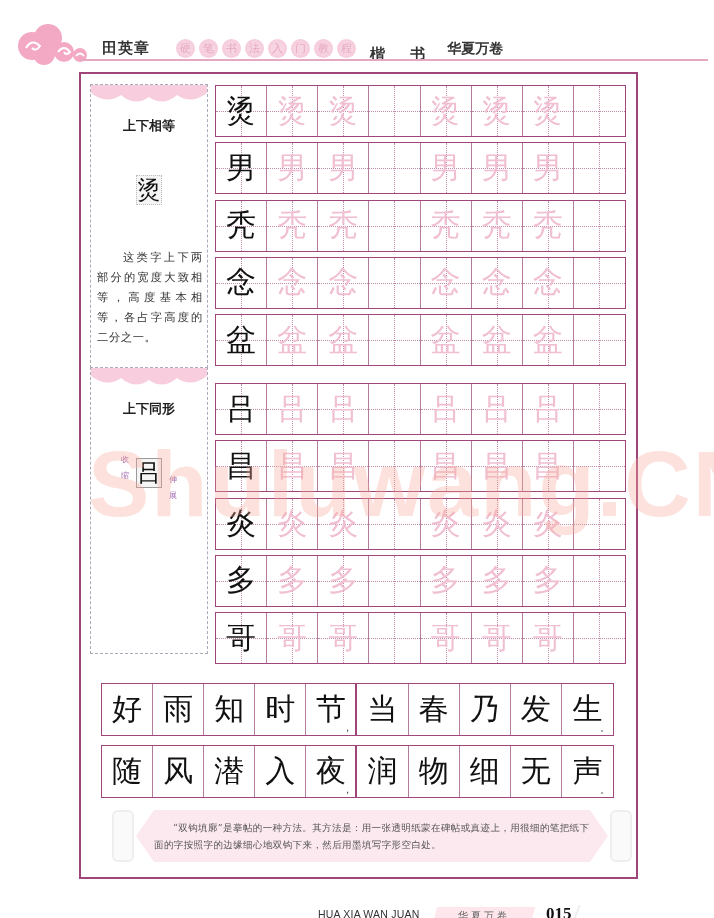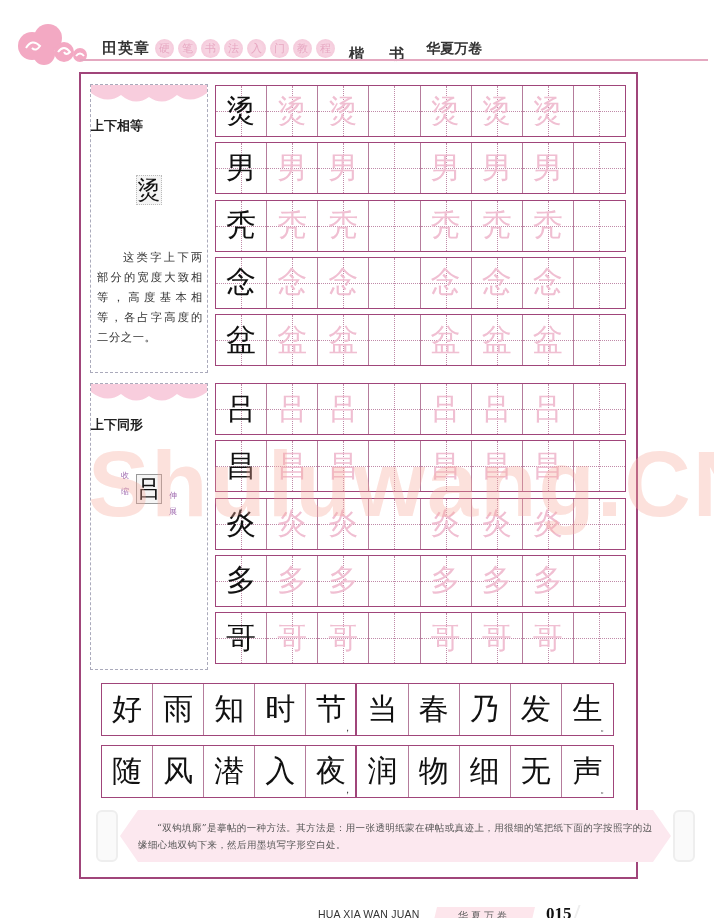--- a/index.html
+++ b/index.html
@@ -4,33 +4,33 @@
 <style>
   * { box-sizing: border-box; margin: 0; padding: 0; }
   html, body { width: 714px; height: 918px; background: #ffffff; overflow: hidden; }
   body { position: relative; font-family: "DejaVu Serif", serif; color: #222; }
 
   
   .header { position: absolute; left: 0; top: 0; width: 714px; height: 70px; }
   .cloud { position: absolute; left: 14px; top: 22px; width: 80px; height: 44px; }
   .header-line { position: absolute; left: 80px; right: 6px; top: 59px; height: 2px; background: #e4a8c0; }
   .header-title { position: absolute; left: 102px; top: 33px; display: flex; align-items: center; gap: 4px; font-size: 15px; font-weight: bold; color: #333; font-family: "DejaVu Serif", serif; }
-  .header-title .author { letter-spacing: 1px; margin-right: 1px; }
+  .header-title .author { letter-spacing: 1px; margin-right: 22px; }
   .circ-wrap { display: flex; gap: 4px; margin-right: 10px; }
   .circ { width: 19px; height: 19px; border-radius: 50%; background: radial-gradient(circle, #f7d4e2 40%, #f3c3d6 100%); color: #e7a8c2; font-size: 11px; display: flex; align-items: center; justify-content: center; font-weight: normal; }
   .header-title .kai { margin-right: 8px; letter-spacing: 10px; margin-top: 12px; }
   .header-title .struct { font-size: 14px; }
 
   
   .frame { position: absolute; left: 79px; top: 72px; width: 559px; height: 807px; border: 2px solid #a0457a; background: #fff; }
 
   
   .side { position: absolute; width: 118px; border: 1px dashed #aab; background: #fff; }
   .side .scallop { position: absolute; left: 0; top: 0; width: 116px; height: 22px; }
-  .side .title { position: absolute; left: 0; width: 116px; text-align: left; top: 32px; font-family: Liberation Serif, serif; font-size: 13px; font-weight: bold; color: #222; }
+  .side .title { position: absolute; left: 0; width: 116px; text-align: center; top: 32px; font-family: Liberation Serif, serif; font-size: 13px; font-weight: bold; color: #222; }
   .side .sample { position: absolute; left: 45px; top: 90px; width: 26px; height: 30px; border: 1px dotted #bbb; background: #f5f5f5; font-family: "DejaVu Serif", serif; font-size: 24px; line-height: 28px; text-align: center; color: #111; }
   .side .desc { position: absolute; left: 6px; right: 4px; top: 163px; font-size: 11.3px; line-height: 20px; color: #333; text-indent: 2.3em; letter-spacing: 0.6px; text-align: justify; font-family: Liberation Mono, monospace; }
   .side .note { position: absolute; font-size: 8px; line-height: 16px; color: #a06bb0; width: 10px; }
 
   
   .grid-row { position: absolute; left: 215px; width: 411px; height: 52px; display: flex; border: 1px solid #a0457a; background: #fff; }
   .cell { position: relative; width: 51.4px; height: 50px; border-right: 1px solid #b57c9c; display: flex; align-items: center; justify-content: center; font-family: "DejaVu Serif", serif; font-size: 30px; }
   .cell:last-child { border-right: none; }
   .cell::before { content: ""; position: absolute; left: 0; right: 0; top: 50%; border-top: 1px dotted #c08aa8; }
   .cell::after { content: ""; position: absolute; top: 0; bottom: 0; left: 50%; border-left: 1px dotted #c08aa8; }
@@ -40,21 +40,21 @@
   .cell.empty { color: transparent; }
 
   
   .poem-row { position: absolute; left: 101px; width: 513px; height: 53px; display: flex; border: 1px solid #a0457a; background: #fff; }
   .pcell { position: relative; width: 51.3px; height: 51px; border-right: 1px solid #b57c9c; display: flex; align-items: center; justify-content: center; font-family: "DejaVu Serif", serif; font-size: 30px; color: #111; }
   .pcell:last-child { border-right: none; }
   .pcell .punct { position: absolute; right: 3px; bottom: 0px; font-size: 10px; color: #444; }
   .pcell.sep { border-right: 2px solid #a0457a; }
 
   
-  .tip { position: absolute; left: 96px; top: 806px; width: 599px; height: 60px; }
+  .tip { position: absolute; left: 112px; top: 806px; width: 520px; height: 60px; }
   .tip-bg { position: absolute; left: 24px; right: 24px; top: 4px; bottom: 4px; background: #fce8ef; clip-path: polygon(18px 0, calc(100% - 18px) 0, 100% 50%, calc(100% - 18px) 100%, 18px 100%, 0 50%); }
   .tip-orn { position: absolute; top: 4px; width: 22px; height: 52px; border: 2px solid #eee; border-radius: 6px; background: #fafafa; }
   .tip-text { position: absolute; left: 42px; right: 36px; top: 13px; font-size: 9.5px; line-height: 17px; color: #555; text-indent: 2em; letter-spacing: 0.4px; }
 
   
   .watermark { position: absolute; left: 88px; top: 432px; font-family: "Liberation Sans", sans-serif; font-size: 92px; font-weight: bold; color: rgba(245, 170, 155, 0.35); letter-spacing: 2px; pointer-events: none; white-space: nowrap; z-index: 5; }
 
   
   .footer { position: absolute; left: 0; top: 878px; width: 714px; height: 40px; margin-top: 20px; }
   .footer .en { position: absolute; left: 318px; top: 10px; font-family: "Liberation Sans", sans-serif; font-size: 10.5px; color: #333; letter-spacing: 0.2px; }
@@ -102,21 +102,21 @@
 
 <div class="side" style="left:90px; top:84px; height:289px;">
   <svg class="scallop" viewBox="0 0 116 22" preserveAspectRatio="none">
     <path d="M0 0 H116 V8 Q100 20 86 10 Q72 22 58 12 Q44 22 30 10 Q16 20 0 8 Z" fill="#f8cddd"></path>
   </svg>
   <div class="title">上下相等</div>
   <div class="sample">烫</div>
   <div class="desc">这类字上下两部分的宽度大致相等，高度基本相等，各占字高度的二分之一。</div>
 </div>
 
-<div class="side" style="left:90px; top:383px; height:287px;">
+<div class="side" style="left:90px; top:367px; height:287px;">
   <svg class="scallop" viewBox="0 0 116 22" preserveAspectRatio="none">
     <path d="M0 0 H116 V8 Q100 20 86 10 Q72 22 58 12 Q44 22 30 10 Q16 20 0 8 Z" fill="#f8cddd"></path>
   </svg>
   <div class="title">上下同形</div>
   <div class="note" style="left:30px; top:84px;">收缩</div>
   <div class="sample" style="border-style:solid; border-color:#999;">吕</div>
   <div class="note" style="left:78px; top:104px;">伸展</div>
 </div>
 
 <div id="practice-grid">

